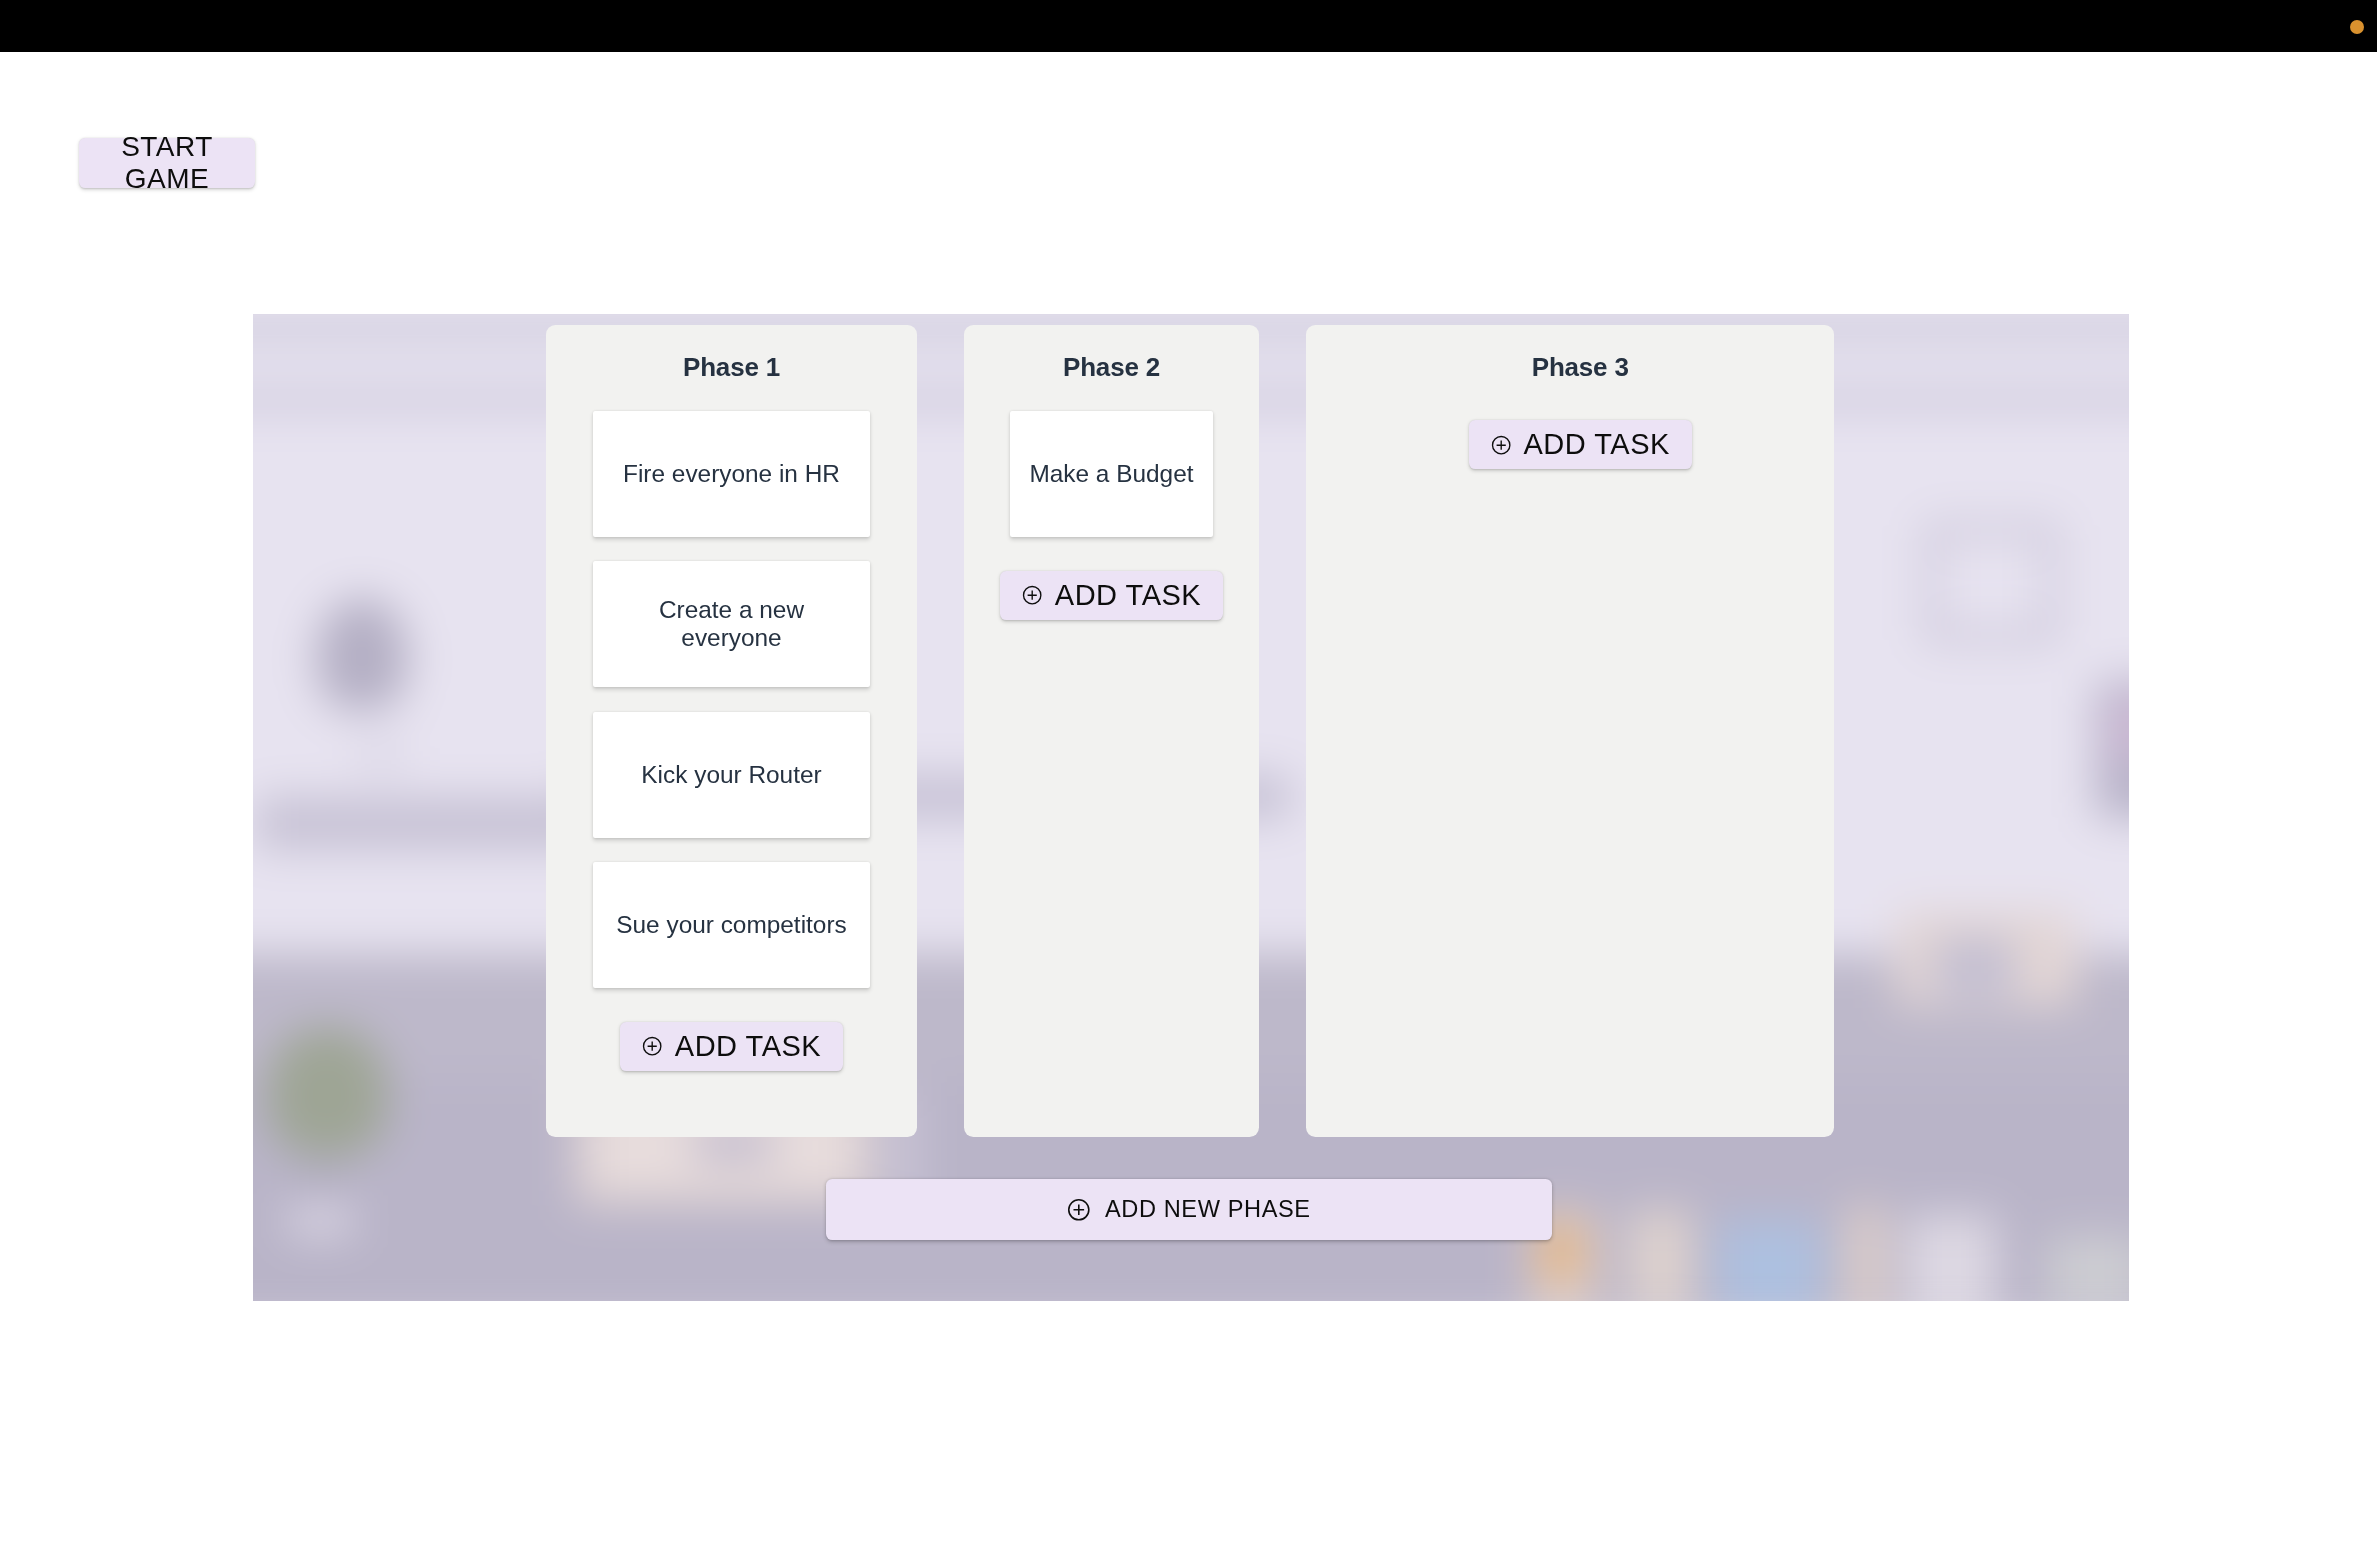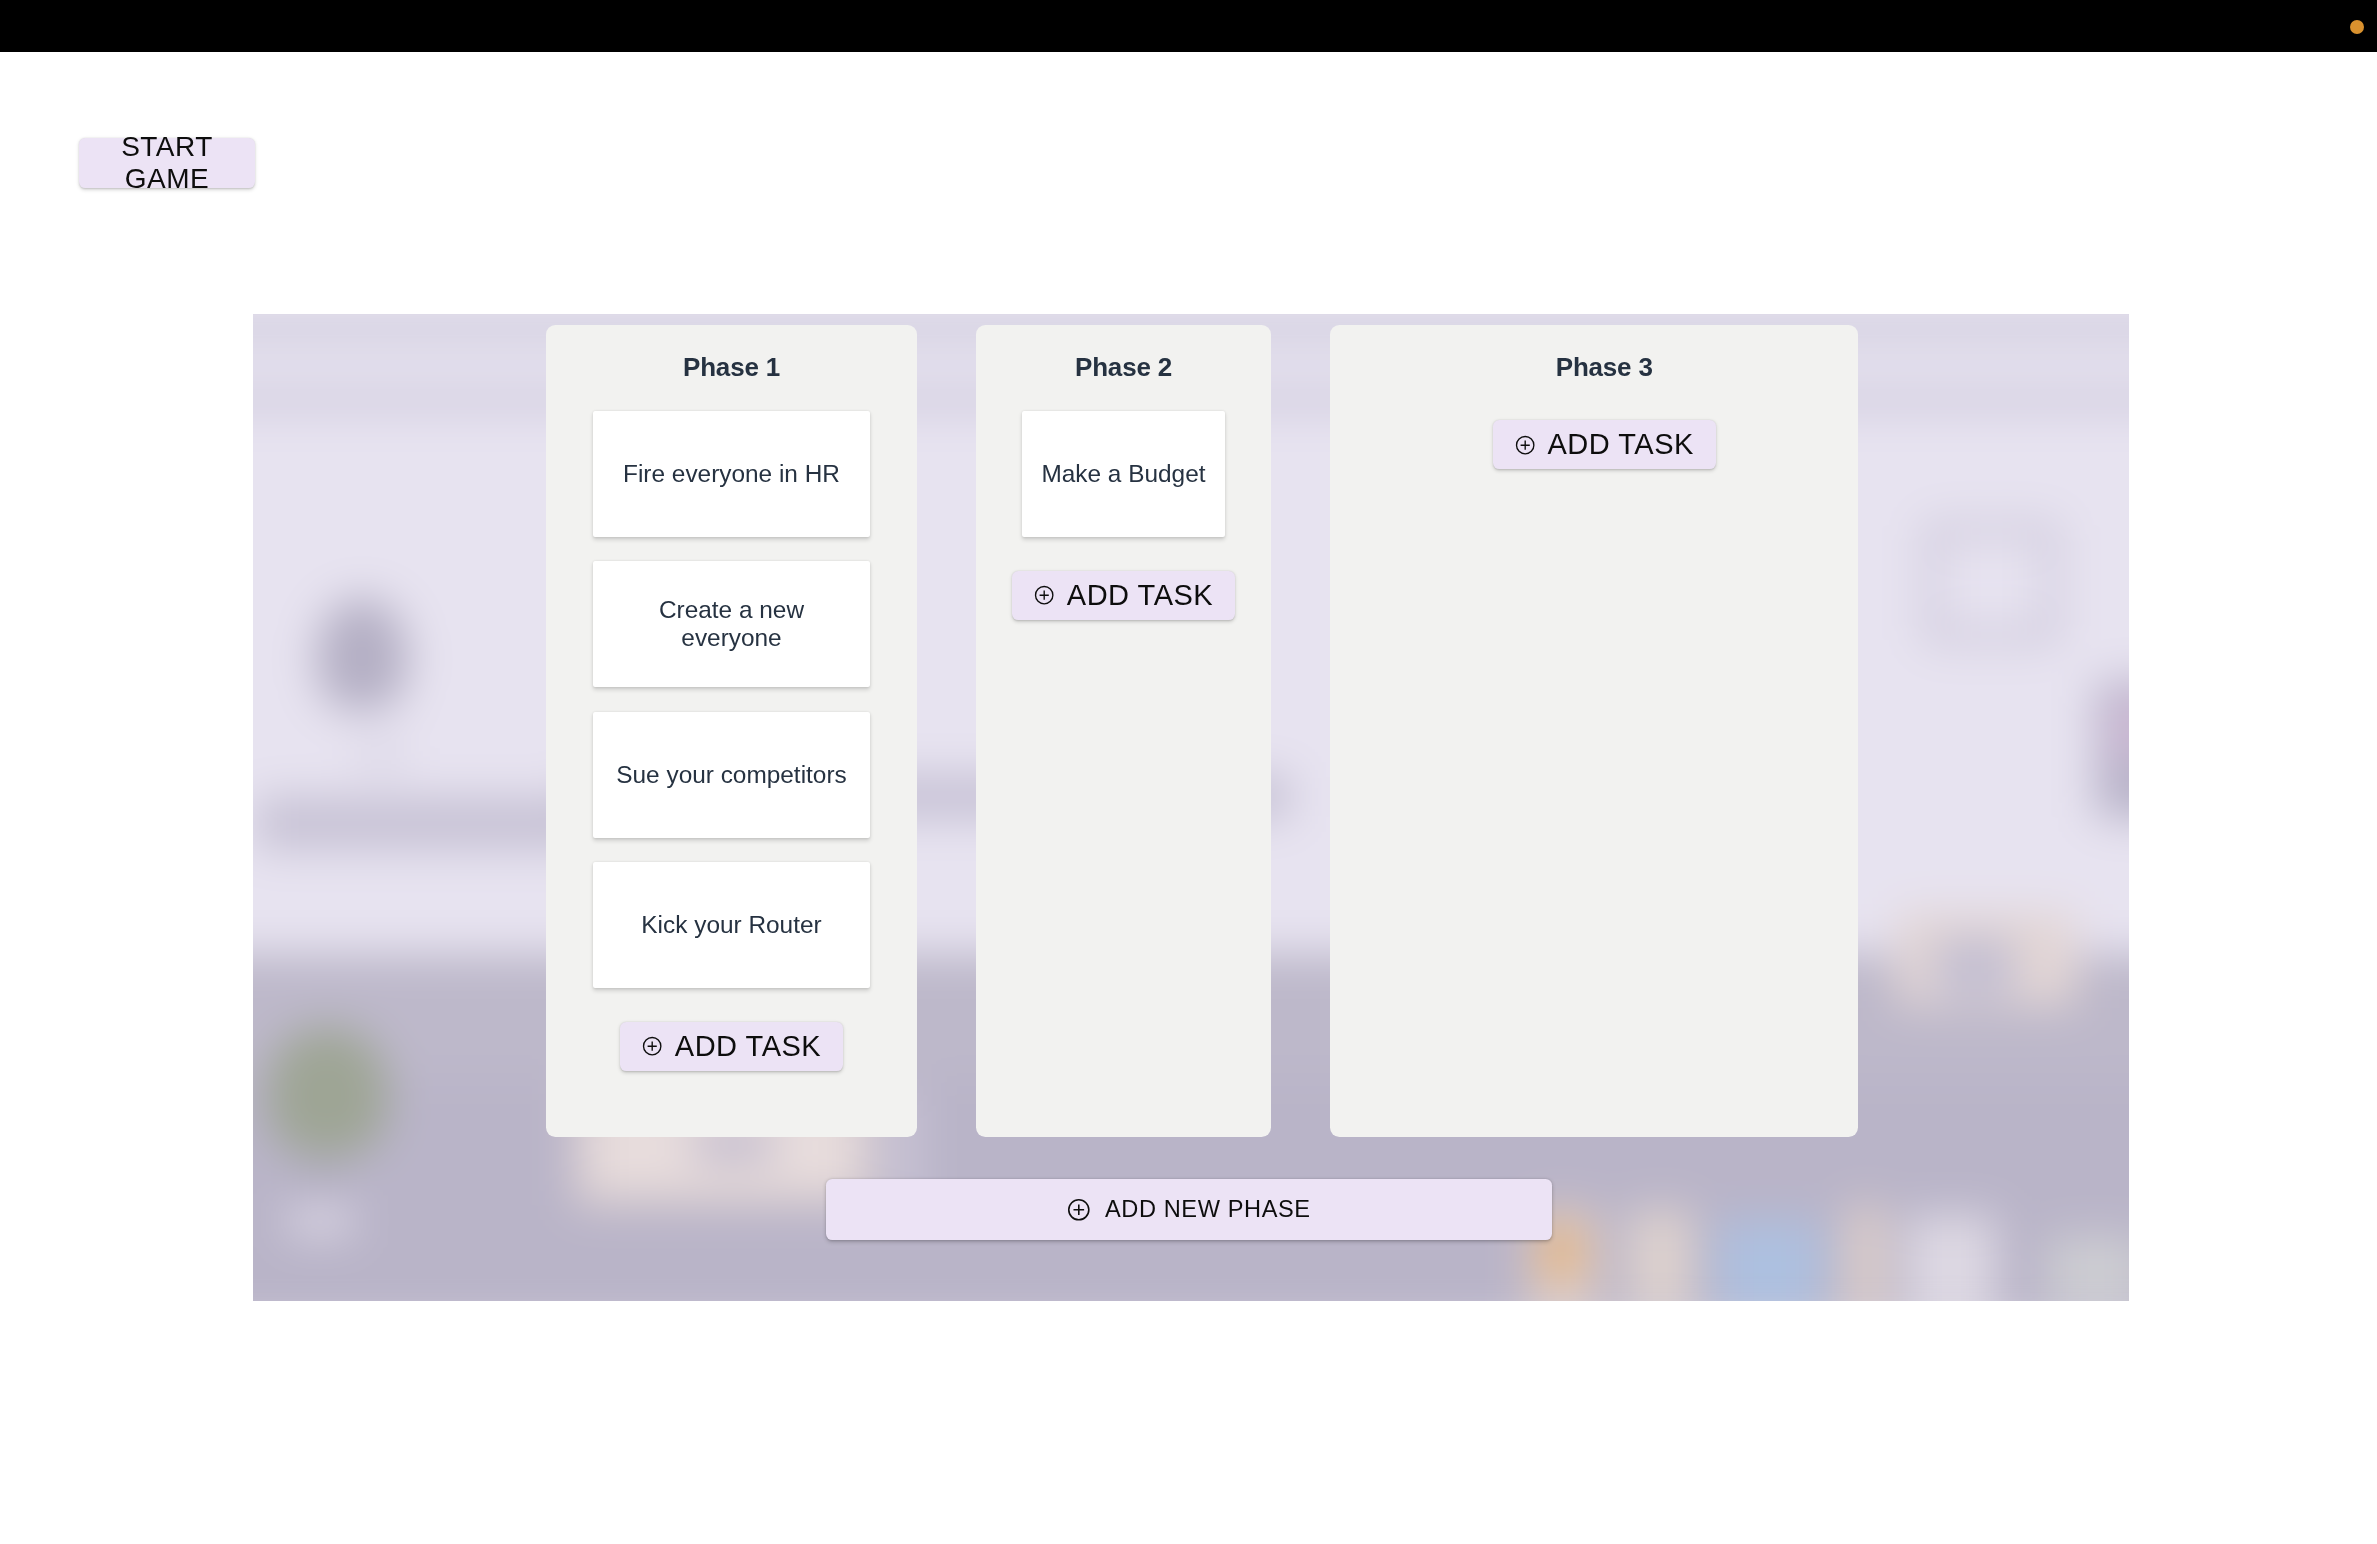--- a/index.html
+++ b/index.html
@@ -106,21 +106,21 @@
   .bg-s4 { position:absolute; left:83%;  top:88%;   width:1.8%; height:11%; background:#e0d0ca; }
   .bg-s5 { position:absolute; left:86%;  top:89%;   width:4.5%; height:10%; background:#ddd8e3; }
   .bg-s6 { position:absolute; left:93%;  top:91%;   width:5%;   height:7%;  background:#cdcdd2; }
 
   
   .columns {
     position: absolute;
     left: 546px; top: 325px;
     display: flex;
     align-items: center;
-    gap: 59px;
+    gap: 47px;
   }
   .phase-column {
     background: #f2f2f0;
     border-radius: 9.4px;
     padding: 27px 23.6px 23.6px 23.6px;
     display: flex;
     flex-direction: column;
     align-items: center;
   }
   .col-1 { width: 371px; min-height: 812px; }
@@ -244,22 +244,22 @@
   </div>
 </div>
 
 <div class="columns">
 
   <div class="phase-column col-1">
     <div class="phase-title">Phase 1</div>
     <div class="task-list">
       <div class="task-card">Fire everyone in HR</div>
       <div class="task-card">Create a new everyone</div>
+      <div class="task-card">Kick your Router</div>
       <div class="task-card">Sue your competitors</div>
-      <div class="task-card">Kick your Router</div>
     </div>
     <button class="add-task-btn">
       <svg class="plus-icon" viewBox="0 0 24 24">
         <circle cx="12" cy="12" r="10.2" fill="none" stroke="#0d0d0d" stroke-width="1.6"></circle>
         <path d="M12 6.6 V17.4 M6.6 12 H17.4" stroke="#0d0d0d" stroke-width="1.6" fill="none"></path>
       </svg>
       <span>ADD TASK</span>
     </button>
   </div>
 

